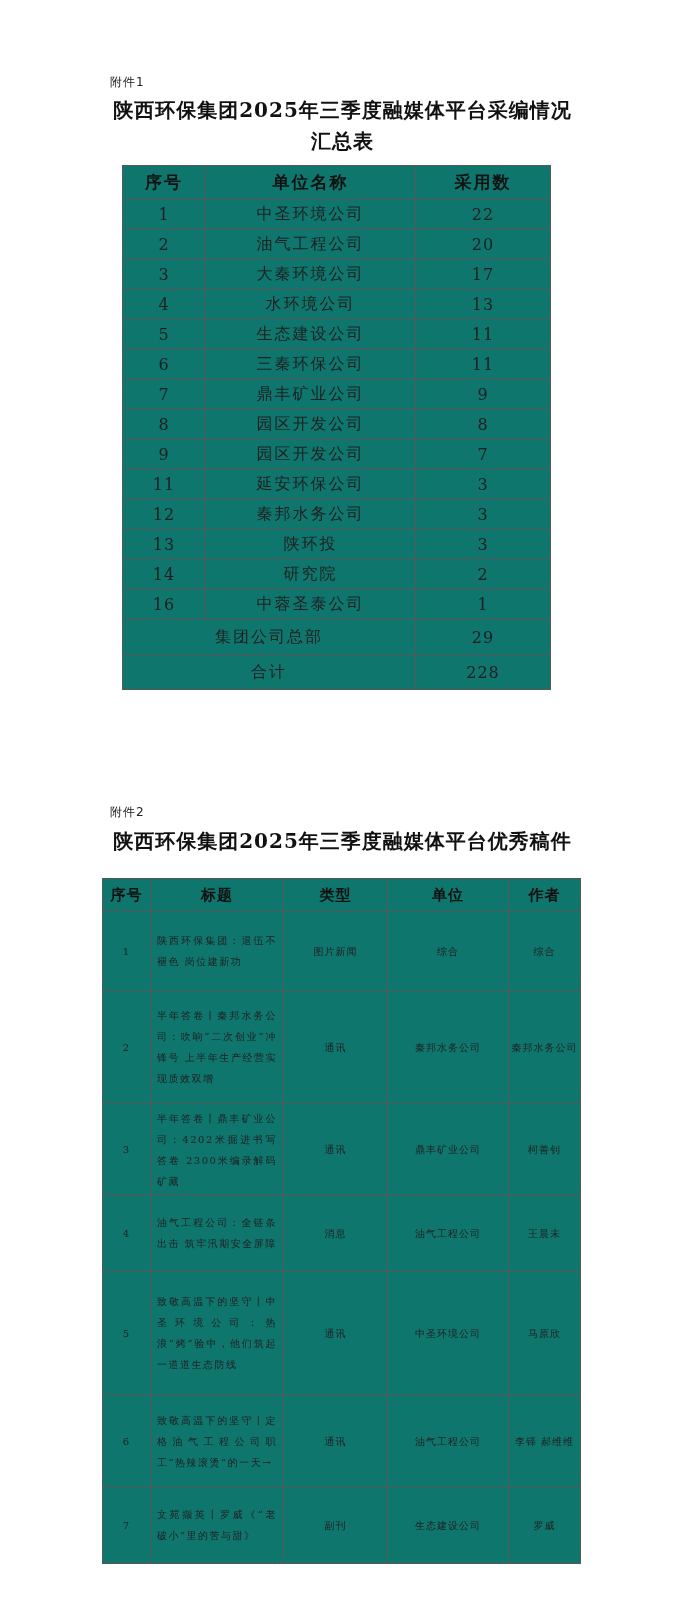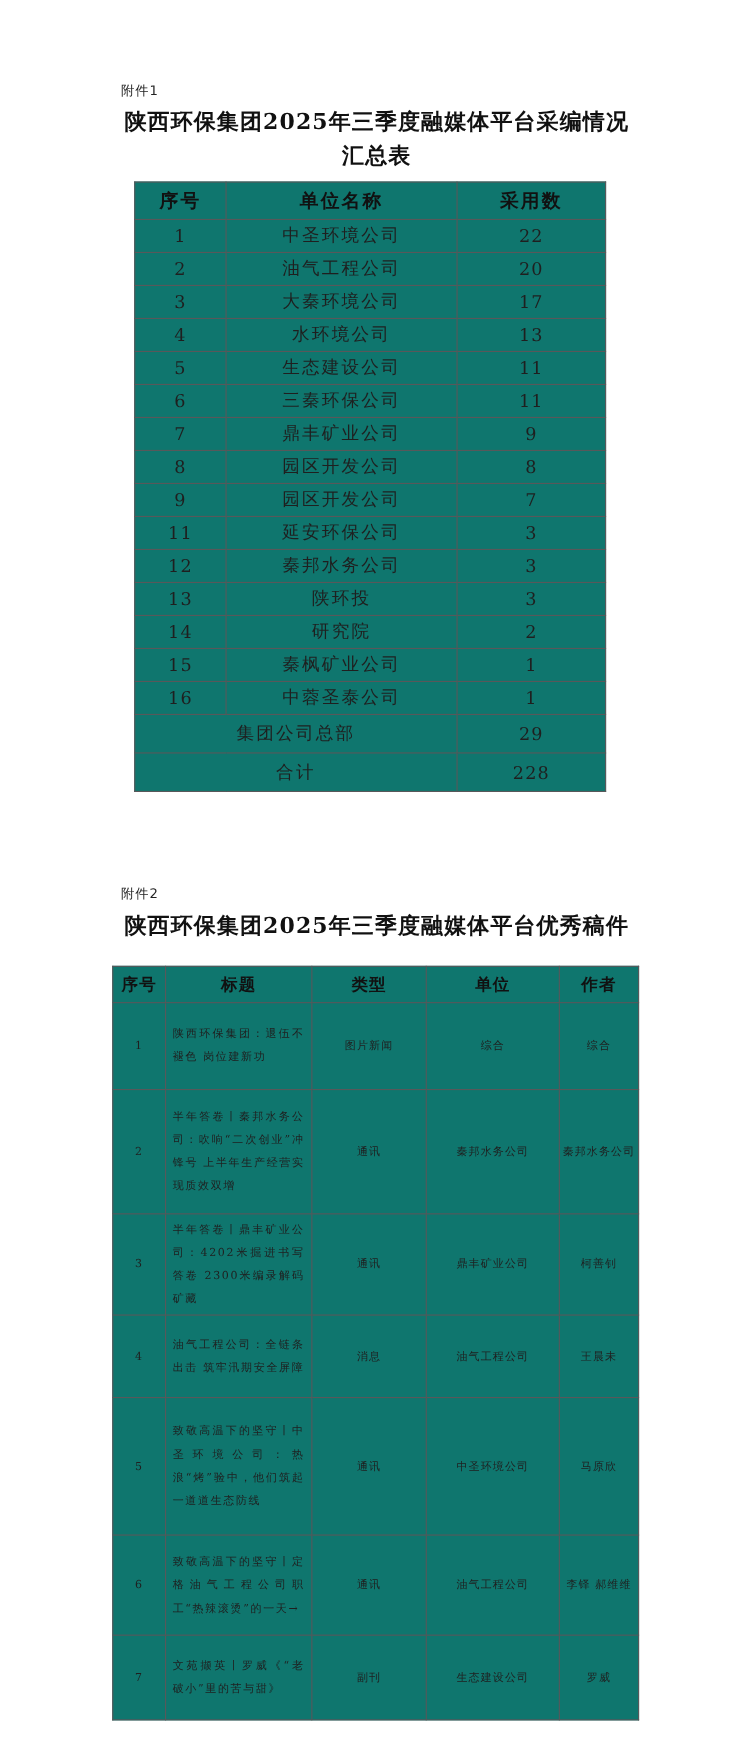--- a/index.html
+++ b/index.html
@@ -163,25 +163,20 @@
         <td class="num">13</td>
         <td>陕环投</td>
         <td class="num">3</td>
       </tr>
     <tr>
         <td class="num">14</td>
         <td>研究院</td>
         <td class="num">2</td>
       </tr>
     <tr>
-        <td class="num">15</td>
-        <td>秦枫矿业公司</td>
-        <td class="num">1</td>
-      </tr>
-    <tr>
         <td class="num">16</td>
         <td>中蓉圣泰公司</td>
         <td class="num">1</td>
       </tr>
     <tr class="merged">
         <td colspan="2">集团公司总部</td>
         <td class="num">29</td>
       </tr>
     <tr class="merged">
         <td colspan="2">合计</td>

